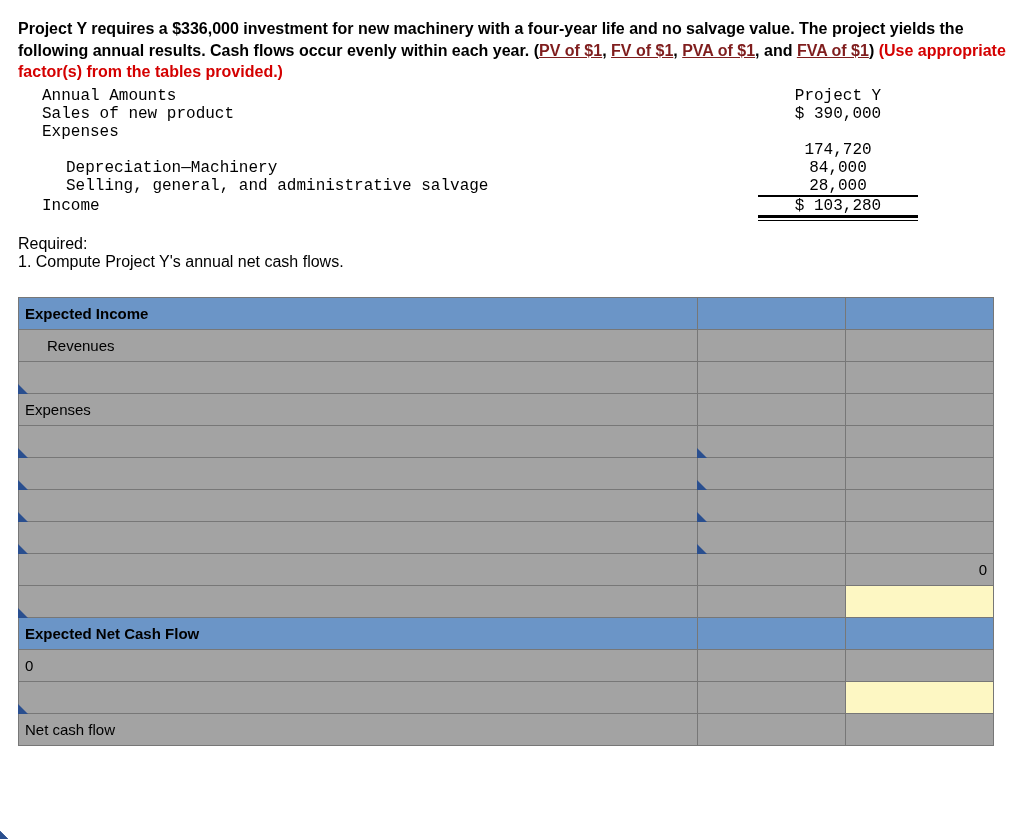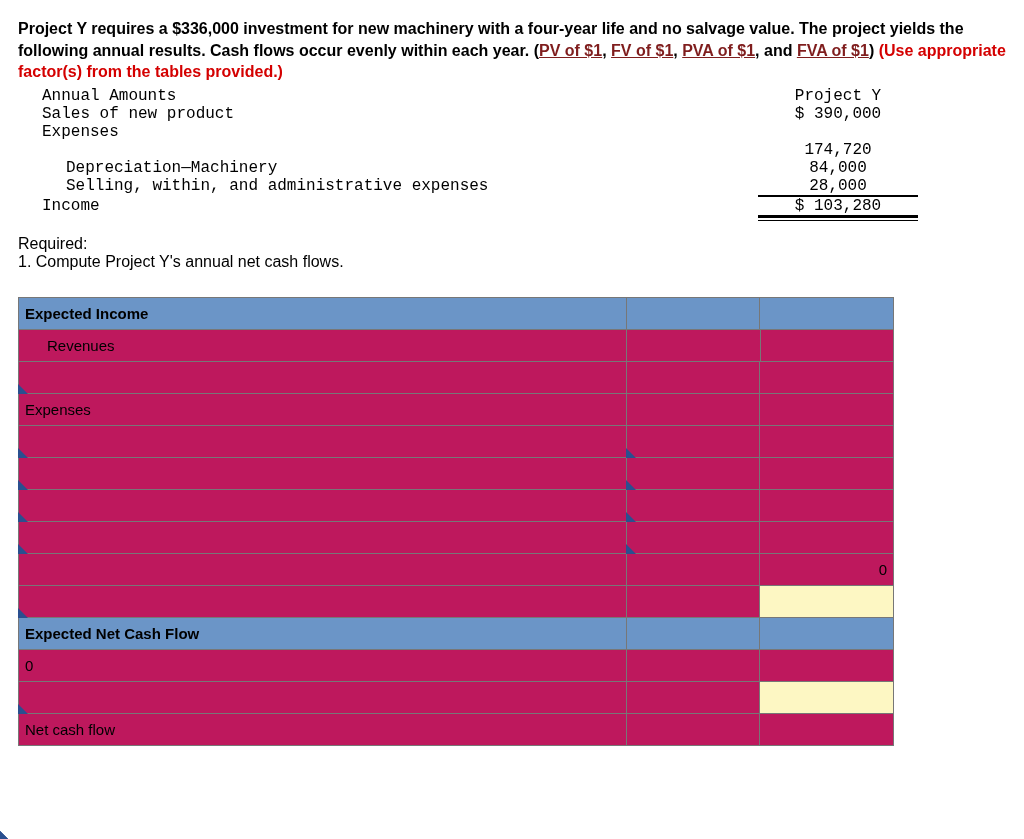--- a/index.html
+++ b/index.html
@@ -31,32 +31,32 @@
   .mono-wrap { width: 900px; }
 
   .required { margin-top: 14px; }
   .required b { font-weight: normal; }
 
   .grid {
     margin-top: 26px;
     border: 1px solid #777;
     border-right: none;
     border-bottom: none;
-    width: 876px;
+    width: 976px;
     font-size: 15px;
   }
   .grow { display:flex; }
   .gcell {
     border-right: 1px solid #777;
     border-bottom: 1px solid #777;
     min-height: 32px;
     display:flex;
     align-items:center;
     padding: 4px 6px;
-    background:#be185d;
+    background:#a3a3a3;
   }
   .c-label { width: 688px; }
   .c-num1  { width: 150px; justify-content:flex-end; }
   .c-num2  { width: 150px; justify-content:flex-end; }
   .hdr {
     background: #6b95c7;
     color: #000;
     font-weight: bold;
   }
   .indent-cell { padding-left: 28px; }
@@ -96,21 +96,21 @@
     <div class="mono-label indent1">Expenses</div>
   </div>
   <div class="mono-row">
     <div class="mono-val">174,720</div>
   </div>
   <div class="mono-row">
     <div class="mono-label indent2">Depreciation—Machinery</div>
     <div class="mono-val">84,000</div>
   </div>
   <div class="mono-row">
-    <div class="mono-label indent2">Selling, within, and administrative expenses</div>
+    <div class="mono-label indent2">Selling, general, and administrative salvage</div>
     <div class="mono-val">28,000</div>
   </div>
   <div class="mono-row">
       <div class="top-rule"></div>
     </div>
   <div class="mono-row">
     <div class="mono-label indent1">Income</div>
     <div class="mono-val">$ 103,280</div>
   </div>
   <div class="mono-row">

